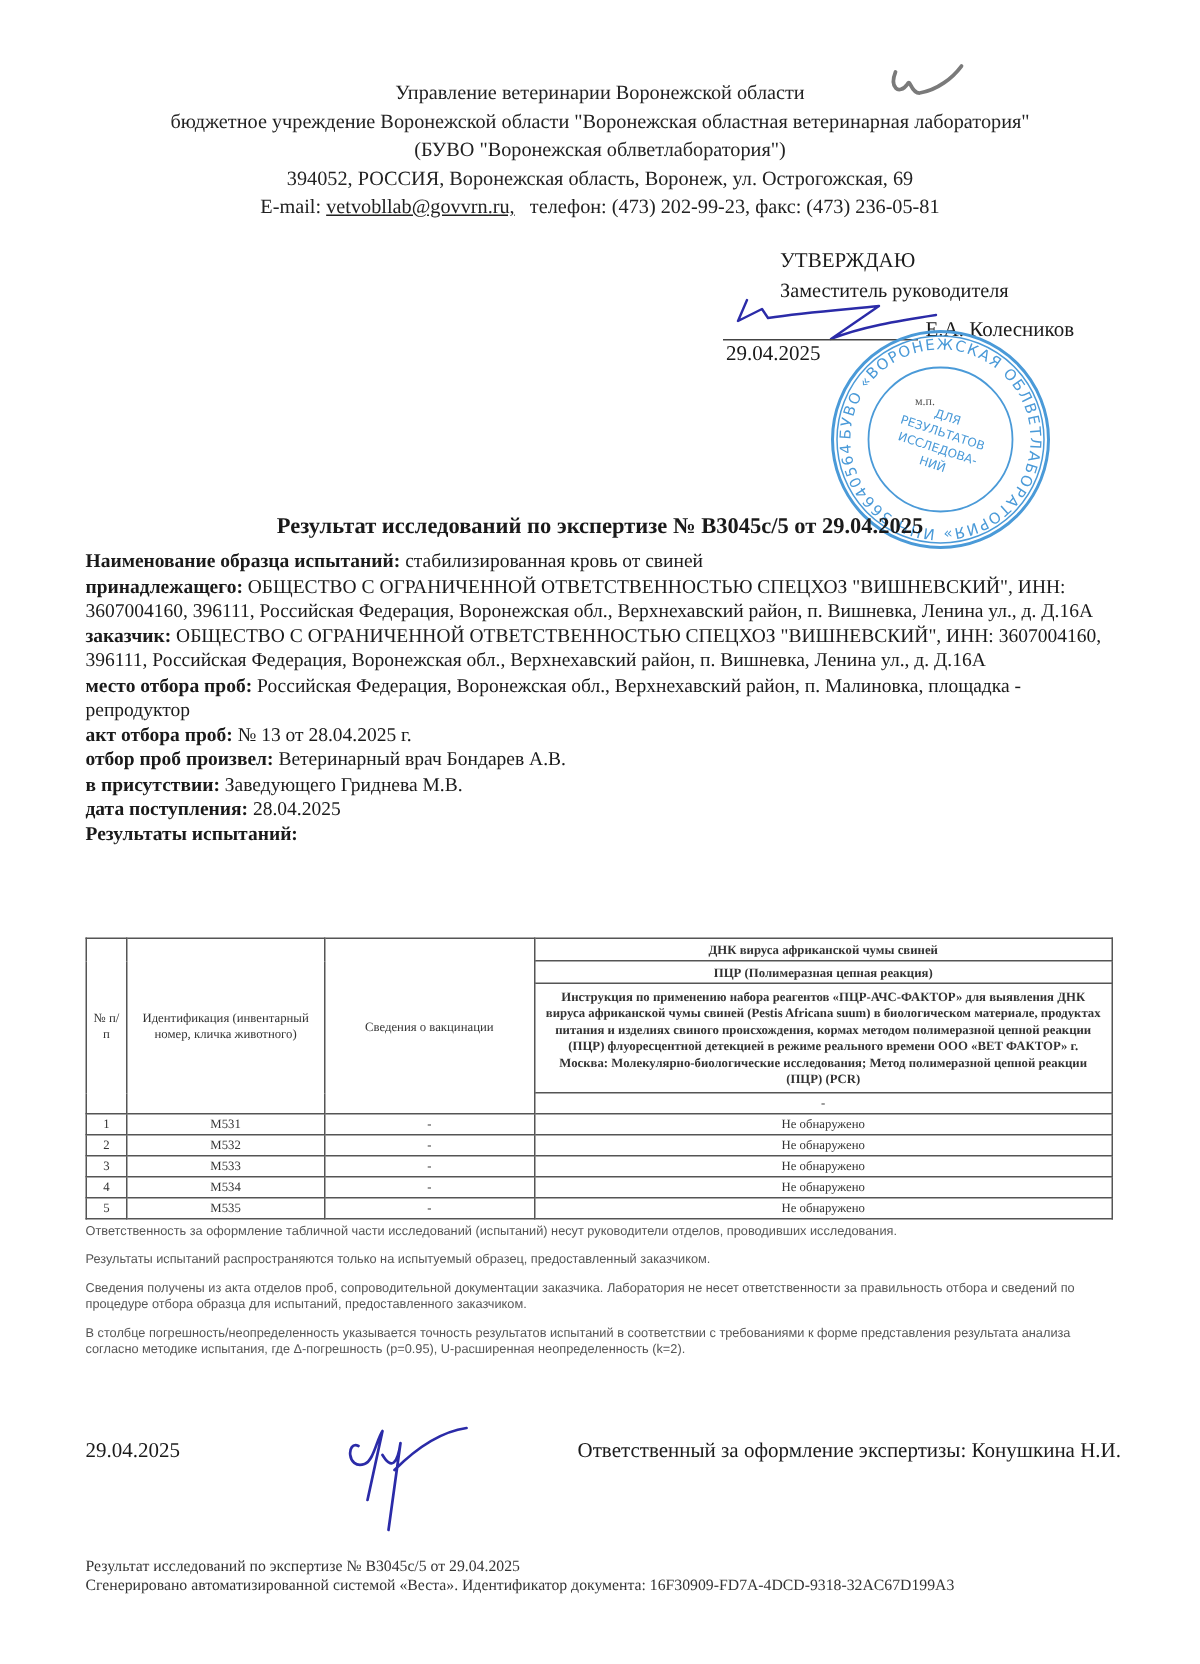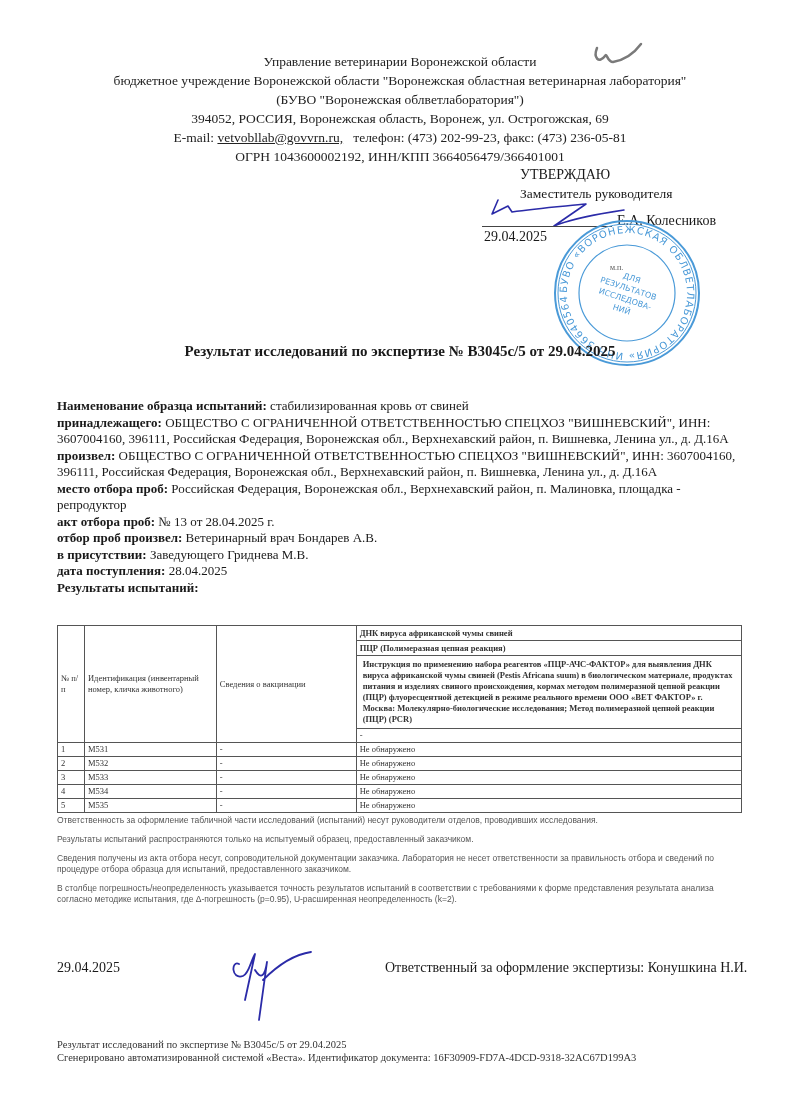--- a/index.html
+++ b/index.html
@@ -10,26 +10,26 @@
   .header .email { text-decoration: underline; color: #222; }
   .initial-mark { left: 585px; top: 30px; width: 60px; height: 40px; }
   .approve { left: 497px; top: 165px; font-size: 13.5px; line-height: 19px; margin-left: 23px; }
   .approve .title { font-size: 14px; }
   .sign-line { left: 482px; top: 226px; width: 130px; border-top: 1px solid #444; }
   .signer-name { left: 617px; top: 213px; font-size: 14px; }
   .approve-date { left: 484px; top: 229px; font-size: 14px; }
   .sig1 { left: 478px; top: 192px; width: 150px; height: 40px; }
   .stamp { left: 552px; top: 218px; width: 150px; height: 150px; }
   .doc-title { left: 0; top: 343px; width: 800px; text-align: center; font-weight: bold; font-size: 15px; }
-  .fields { left: 57px; top: 366px; width: 690px; font-size: 13px; line-height: 16.5px; margin-top: 32px; }
+  .fields { left: 57px; top: 366px; width: 690px; font-size: 13px; line-height: 16.5px; }
   .fields .lbl { font-weight: bold; }
   .fields p { margin: 0; }
   table.results { position: absolute; left: 57px; top: 625px; width: 685px; border-collapse: collapse;
                   font-size: 8.5px; line-height: 11px; color: #333; }
-  table.results td, table.results th { border: 1px solid #555; text-align: left; vertical-align: middle; padding: 1px 3px; font-weight: normal; }
+  table.results td, table.results th { border: 1px solid #555; text-align: center; vertical-align: middle; padding: 1px 3px; font-weight: normal; }
   table.results th.b { font-weight: bold; }
   .notes { left: 57px; top: 815px; width: 690px; font-size: 8.5px; line-height: 11px; color: #555; font-family: "Liberation Sans", sans-serif; }
   .notes p { margin: 0 0 8px 0; }
   .bottom-date { left: 57px; top: 960px; font-size: 14px; }
   .sig2 { left: 225px; top: 940px; width: 90px; height: 90px; }
   .responsible { left: 385px; top: 960px; font-size: 14px; }
   .footer { left: 57px; top: 1038px; font-size: 10.5px; line-height: 13px; color: #333; }
 </style>
 </head>
 <body>
@@ -41,21 +41,20 @@
 <div class="abs header">
   <div>Управление ветеринарии Воронежской области</div>
   <div>бюджетное учреждение Воронежской области "Воронежская областная ветеринарная лаборатория"</div>
   <div>(БУВО "Воронежская облветлаборатория")</div>
   <div>394052, РОССИЯ, Воронежская область, Воронеж, ул. Острогожская, 69</div>
   <div>
     <span>E-mail:</span>
     <span class="email">vetvobllab@govvrn.ru,</span>
     &nbsp;&nbsp;<span>телефон: (473) 202-99-23, факс: (473) 236-05-81</span>
   </div>
-  <div>ОГРН 1043600002192, ИНН/КПП 3664056479/366401001</div>
 </div>
 
 <div class="abs approve">
   <div class="title">УТВЕРЖДАЮ</div>
   <div>Заместитель руководителя</div>
 </div>
 <svg class="abs sig1" viewBox="0 0 150 40">
   <path d="M20 8 L 14 22 L 30 14 L 34 20 C 60 16, 90 14, 108 12 L 76 34 C 96 26, 120 22, 146 18" fill="none" stroke="#2b2ba8" stroke-width="1.6" stroke-linecap="round" stroke-linejoin="round"></path>
 </svg>
 <div class="abs sign-line"></div>
@@ -79,21 +78,21 @@
     <text x="75" y="84">ИССЛЕДОВА-</text>
     <text x="75" y="95">НИЙ</text>
   </g>
 </svg>
 
 <div class="abs doc-title">Результат исследований по экспертизе № B3045с/5 от 29.04.2025</div>
 
 <div class="abs fields">
   <p><span class="lbl">Наименование образца испытаний:</span><span> стабилизированная кровь от свиней</span></p>
   <p><span class="lbl">принадлежащего:</span><span> ОБЩЕСТВО С ОГРАНИЧЕННОЙ ОТВЕТСТВЕННОСТЬЮ СПЕЦХОЗ "ВИШНЕВСКИЙ", ИНН: 3607004160, 396111, Российская Федерация, Воронежская обл., Верхнехавский район, п. Вишневка, Ленина ул., д. Д.16А</span></p>
-  <p><span class="lbl">произвел:</span><span> ОБЩЕСТВО С ОГРАНИЧЕННОЙ ОТВЕТСТВЕННОСТЬЮ СПЕЦХОЗ "ВИШНЕВСКИЙ", ИНН: 3607004160, 396111, Российская Федерация, Воронежская обл., Верхнехавский район, п. Вишневка, Ленина ул., д. Д.16А</span></p>
+  <p><span class="lbl">заказчик:</span><span> ОБЩЕСТВО С ОГРАНИЧЕННОЙ ОТВЕТСТВЕННОСТЬЮ СПЕЦХОЗ "ВИШНЕВСКИЙ", ИНН: 3607004160, 396111, Российская Федерация, Воронежская обл., Верхнехавский район, п. Вишневка, Ленина ул., д. Д.16А</span></p>
   <p><span class="lbl">место отбора проб:</span><span> Российская Федерация, Воронежская обл., Верхнехавский район, п. Малиновка, площадка - репродуктор</span></p>
   <p><span class="lbl">акт отбора проб:</span><span> № 13 от 28.04.2025 г.</span></p>
   <p><span class="lbl">отбор проб произвел:</span><span> Ветеринарный врач Бондарев А.В.</span></p>
   <p><span class="lbl">в присутствии:</span><span> Заведующего Гриднева М.В.</span></p>
   <p><span class="lbl">дата поступления:</span><span> 28.04.2025</span></p>
   <p><span class="lbl">Результаты испытаний:</span></p>
 </div>
 
 <table class="results">
   <colgroup>
@@ -147,21 +146,21 @@
     <td>M535</td>
     <td>-</td>
     <td>Не обнаружено</td>
   </tr>
 </tbody>
   </table>
 
 <div class="abs notes">
   <p>Ответственность за оформление табличной части исследований (испытаний) несут руководители отделов, проводивших исследования.</p>
   <p>Результаты испытаний распространяются только на испытуемый образец, предоставленный заказчиком.</p>
-  <p>Сведения получены из акта отбора несут, сопроводительной документации заказчика. Лаборатория не несет ответственности за правильность отбора и сведений по процедуре отбора образца для испытаний, предоставленного заказчиком.</p>
+  <p>Сведения получены из акта отделов проб, сопроводительной документации заказчика. Лаборатория не несет ответственности за правильность отбора и сведений по процедуре отбора образца для испытаний, предоставленного заказчиком.</p>
   <p>В столбце погрешность/неопределенность указывается точность результатов испытаний в соответствии с требованиями к форме представления результата анализа согласно методике испытания, где Δ-погрешность (p=0.95), U-расширенная неопределенность (k=2).</p>
 </div>
 
 <div class="abs bottom-date">29.04.2025</div>
 <svg class="abs sig2" viewBox="0 0 90 90">
   <path d="M14 24 C 6 20, 6 40, 18 36 C 24 34, 26 20, 30 14 L 20 60 M 30 30 C 36 40, 40 36, 42 22 L 34 80 M 38 40 C 56 22, 72 14, 86 12" fill="none" stroke="#2b2ba8" stroke-width="1.8" stroke-linecap="round" stroke-linejoin="round"></path>
 </svg>
 <div class="abs responsible">Ответственный за оформление экспертизы: Конушкина Н.И.</div>
 
 <div class="abs footer">

